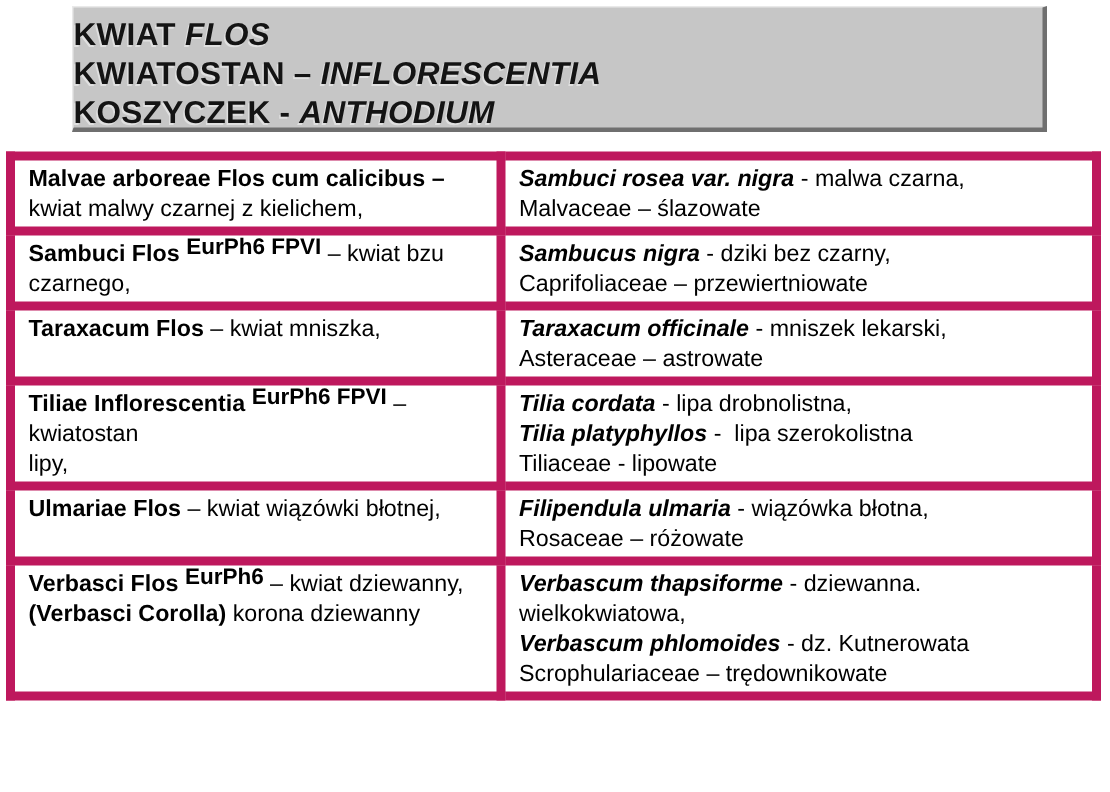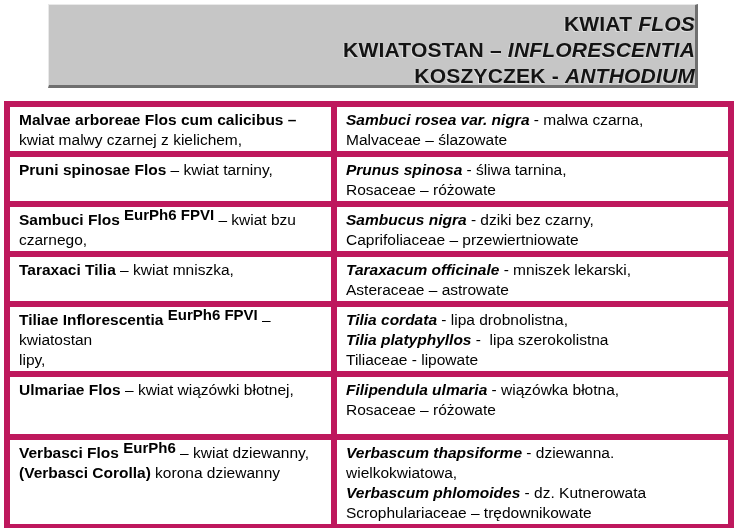--- a/index.html
+++ b/index.html
@@ -13,21 +13,21 @@
 
   
   .banner {
     position: absolute; left: 48px; top: 4px;
     width: 650px; height: 84px;
     background: #c6c6c6;
     border-top: 1px solid #e9e9e9;
     border-left: 1px solid #e9e9e9;
     border-right: 3px solid #6f6f6f;
     border-bottom: 3px solid #6f6f6f;
-    text-align: right;
+    text-align: left;
     padding-top: 6px;
   }
   .banner-line {
     font-size: 21px;
     font-weight: bold;
     line-height: 26px;
     color: #141414;
     text-shadow: -1px 1px 0 rgba(255,255,255,0.45);
     letter-spacing: 0.2px;
   }
@@ -87,39 +87,30 @@
           <div class="tline"><span class="seg-b">Malvae arboreae Flos cum calicibus –</span></div>
           <div class="tline"><span class="seg-r">kwiat malwy czarnej z kielichem,</span></div>
         </td>
         <td>
           <div class="tline"><span class="seg-bi">Sambuci rosea var. nigra</span><span class="seg-r"> - malwa czarna,</span></div>
           <div class="tline"><span class="seg-r">Malvaceae – ślazowate</span></div>
         </td>
       </tr>
       <tr>
         <td>
-          <div class="tline"><span class="seg-b">Pruni spinosae Flos</span><span class="seg-r"> – kwiat tarniny,</span></div>
-        </td>
-        <td>
-          <div class="tline"><span class="seg-bi">Prunus spinosa</span><span class="seg-r"> - śliwa tarnina,</span></div>
-          <div class="tline"><span class="seg-r">Rosaceae – różowate</span></div>
-        </td>
-      </tr>
-      <tr>
-        <td>
           <div class="tline"><span class="seg-b">Sambuci Flos </span><span class="seg-sup">EurPh6 FPVI</span><span class="seg-r"> – kwiat bzu czarnego,</span></div>
         </td>
         <td>
           <div class="tline"><span class="seg-bi">Sambucus nigra</span><span class="seg-r"> - dziki bez czarny,</span></div>
           <div class="tline"><span class="seg-r">Caprifoliaceae – przewiertniowate</span></div>
         </td>
       </tr>
       <tr>
         <td>
-          <div class="tline"><span class="seg-b">Taraxaci Tilia</span><span class="seg-r"> – kwiat mniszka,</span></div>
+          <div class="tline"><span class="seg-b">Taraxacum Flos</span><span class="seg-r"> – kwiat mniszka,</span></div>
         </td>
         <td>
           <div class="tline"><span class="seg-bi">Taraxacum officinale</span><span class="seg-r"> - mniszek lekarski,</span></div>
           <div class="tline"><span class="seg-r">Asteraceae – astrowate</span></div>
         </td>
       </tr>
       <tr>
         <td>
           <div class="tline"><span class="seg-b">Tiliae Inflorescentia </span><span class="seg-sup">EurPh6 FPVI</span><span class="seg-r"> – kwiatostan</span></div>
           <div class="tline"><span class="seg-r">lipy,</span></div>

